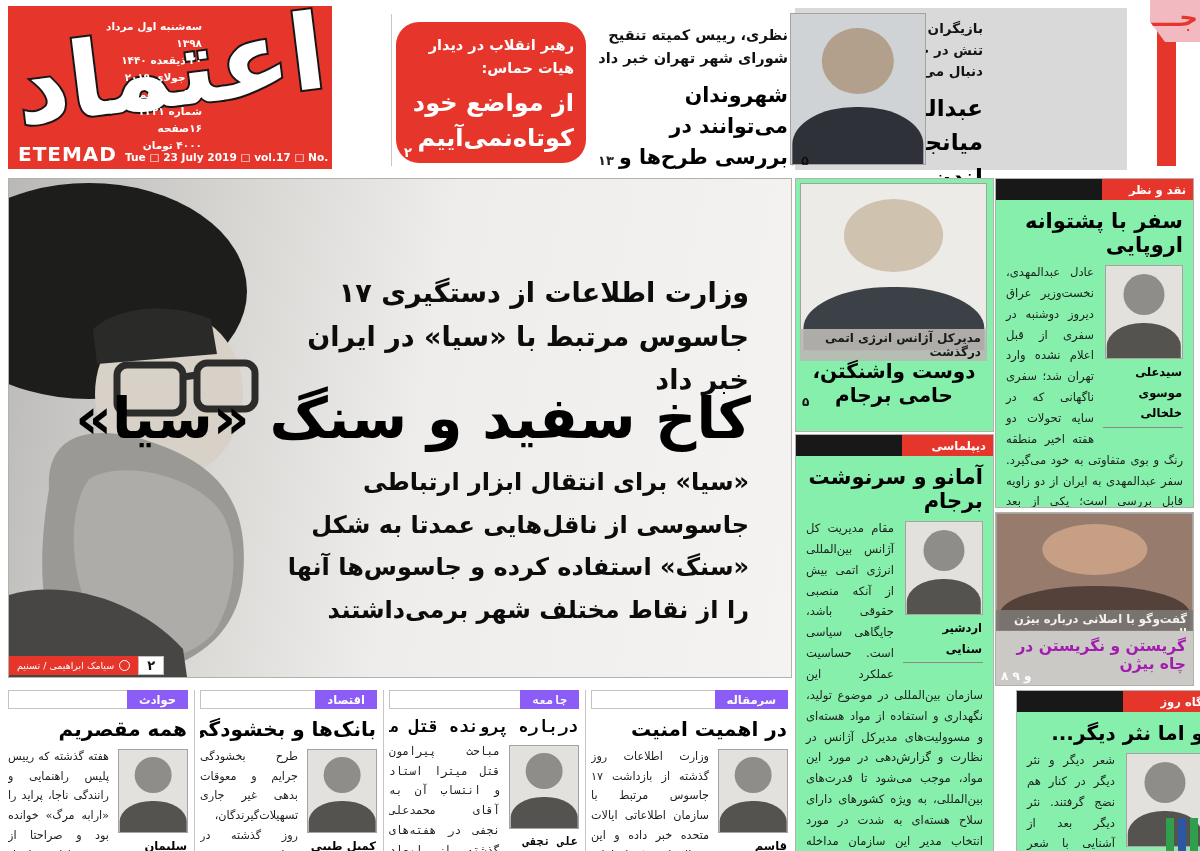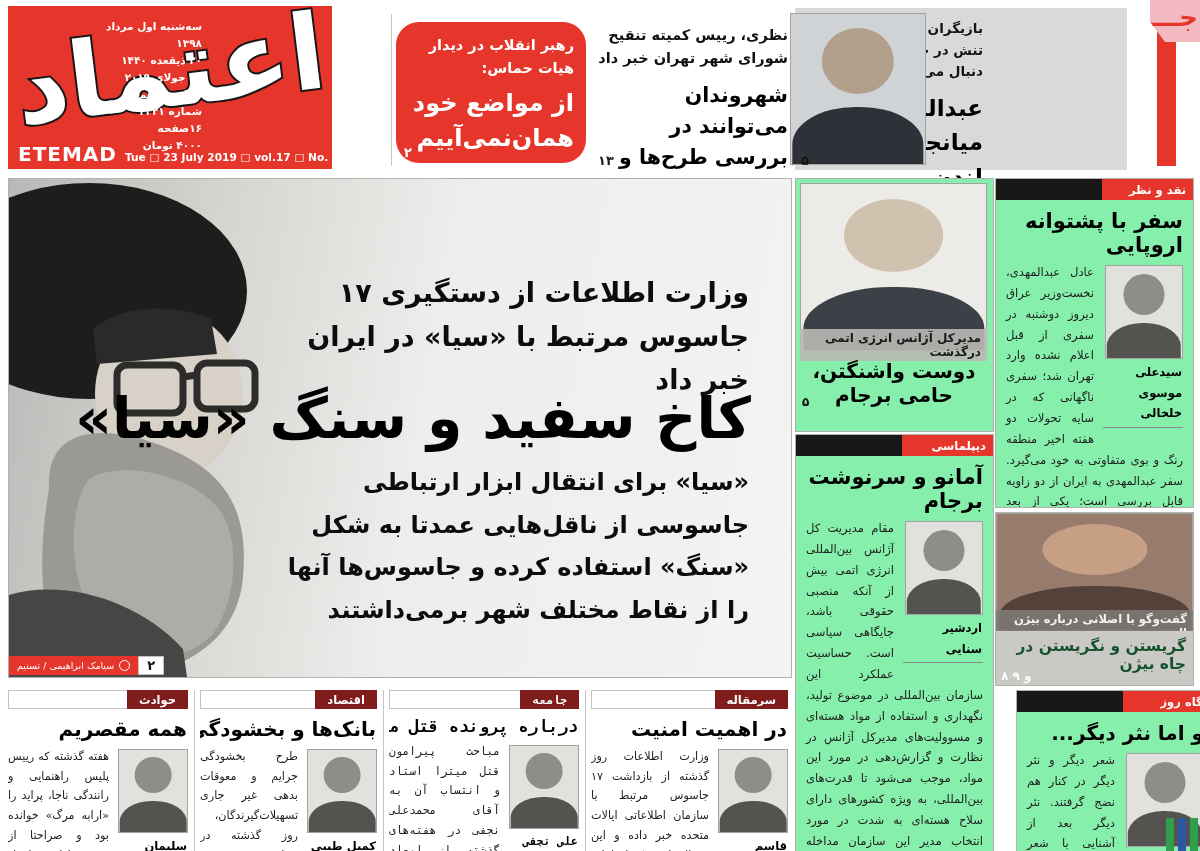--- a/index.html
+++ b/index.html
@@ -79,27 +79,27 @@
 
   .dip-box{left:795px;top:434px;width:197px;height:417px;border-bottom:none;}
   .naqd-box{left:995px;top:178px;width:197px;height:328px;}
   .negah-box{left:1016px;top:690px;width:197px;height:161px;border-bottom:none;}
 
   .bijan-box{left:995px;top:512px;width:197px;height:172px;border:1px solid #b3b1ac;overflow:hidden;}
   .bj-photo{position:absolute;left:0;top:0;width:197px;height:118px;}
   .bj-cap{position:absolute;left:0;top:97px;width:197px;background:rgba(125,122,118,.88);color:#f4f2ef;
           font-size:11.5px;font-weight:bold;direction:rtl;padding:2px 6px;box-sizing:border-box;}
   .bj-strip{position:absolute;left:0;top:118px;width:197px;height:54px;background:#cbc9c5;}
-  .bj-title{position:absolute;right:7px;top:124px;width:184px;font-size:15.5px;font-weight:bold;direction:rtl;text-align:right;color:#14532d;}
+  .bj-title{position:absolute;right:7px;top:124px;width:184px;font-size:15.5px;font-weight:bold;direction:rtl;text-align:right;color:#a21caf;}
   .bj-page{position:absolute;left:5px;bottom:2px;font-size:12px;font-weight:bold;color:#fcfcfc;}
 
   
   .bcol{position:absolute;top:690px;height:161px;overflow:hidden;}
   .mini-bar{height:19px;border:1px solid #c5c3bf;position:relative;background:#fff;box-sizing:border-box;}
-  .mini-label{position:absolute;right:-1px;top:-1px;height:19px;background:#7f1d1d;color:#fff;
+  .mini-label{position:absolute;right:-1px;top:-1px;height:19px;background:#8b5cf6;color:#fff;
               font-size:11.5px;font-weight:bold;display:flex;align-items:center;padding:0 12px;}
   .bcol-title{font-size:20px;font-weight:bold;direction:rtl;text-align:right;padding:8px 1px 6px;color:#000;white-space:nowrap;}
   .bcol-title.small{font-size:16.5px;}
   .bcol-body{direction:rtl;text-align:justify;font-size:11.2px;line-height:1.76;color:#1d1d1d;}
   .bcol .auth{width:72px;margin:2px 0 2px 7px;}
   .bcol .auth .pt{width:70px;height:84px;}
 
   
   .pt{position:relative;overflow:hidden;background:#e3e1dd;border:1px solid #a5a39f;box-sizing:border-box;}
   .pt i{position:absolute;display:block;left:50%;transform:translateX(-50%);top:9%;width:54%;height:44%;
@@ -134,21 +134,21 @@
       <span class="m-brand">ETEMAD</span>
       <span class="m-info">Tue □ 23 July 2019 □ vol.17 □ No. 4421 □ 16 Pages □ 40000 Rials</span>
     </div>
   </div>
 
   <div class="abs vline" style="left:391px;top:14px;height:152px;"></div>
   <div class="abs vline" style="left:792px;top:14px;height:152px;"></div>
 
   <div class="abs box-hamas rtl">
     <div class="bh-kicker">رهبر انقلاب در دیدار هیات حماس:</div>
-    <div class="bh-title">از مواضع خود همان‌نمی‌آییم</div>
+    <div class="bh-title">از مواضع خود کوتاه‌نمی‌آییم</div>
     <div class="bh-page">۲</div>
   </div>
 
   <div class="abs box-council rtl">
     <div class="bc-kicker">نظری، رییس کمیته تنقیح شورای شهر تهران خبر داد</div>
     <div class="bc-title">شهروندان می‌توانند در بررسی طرح‌ها و لوایح شهری مشارکت کنند</div>
     <div class="bc-page">۱۳</div>
   </div>
 
   <div class="abs box-mahdi">

